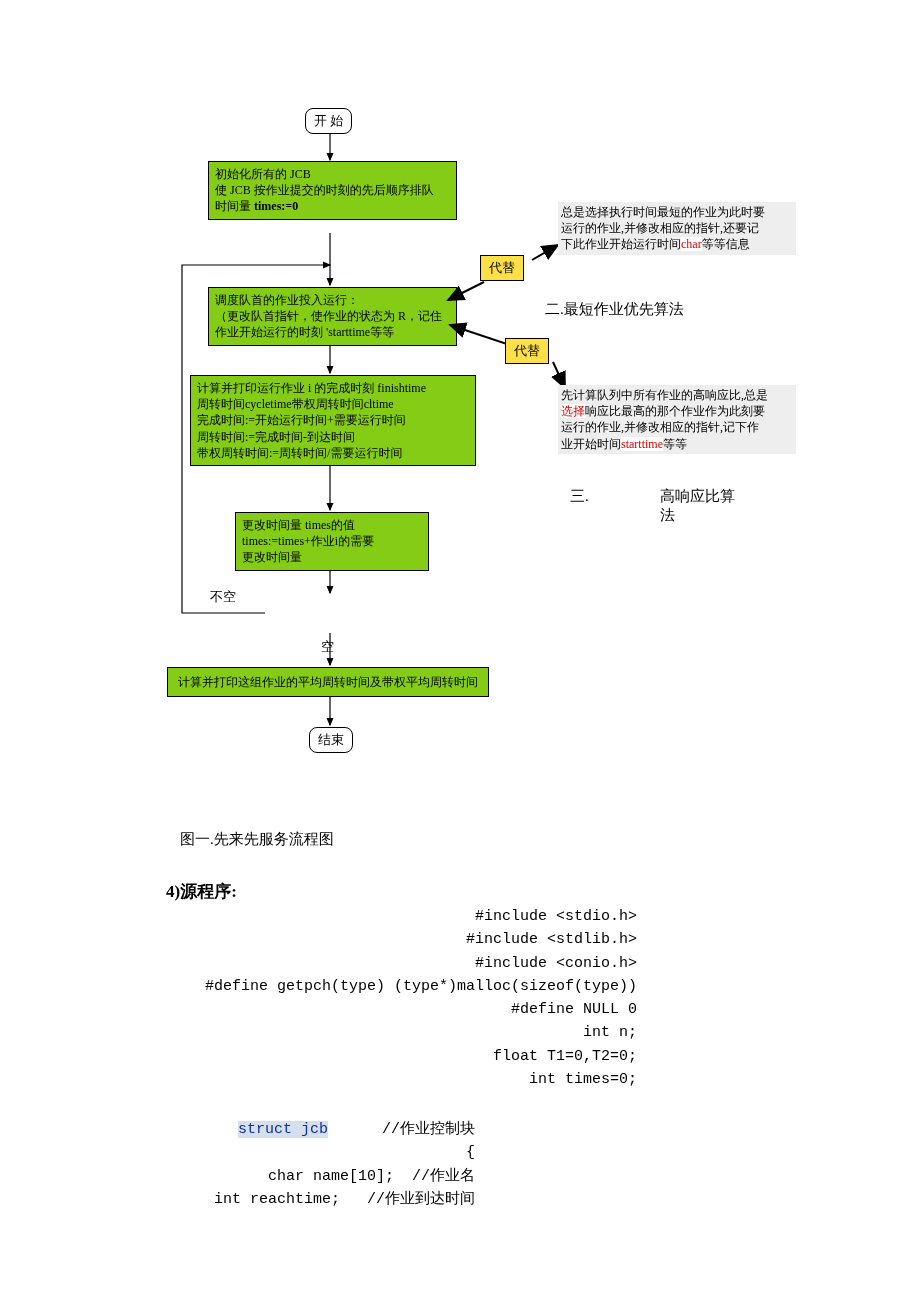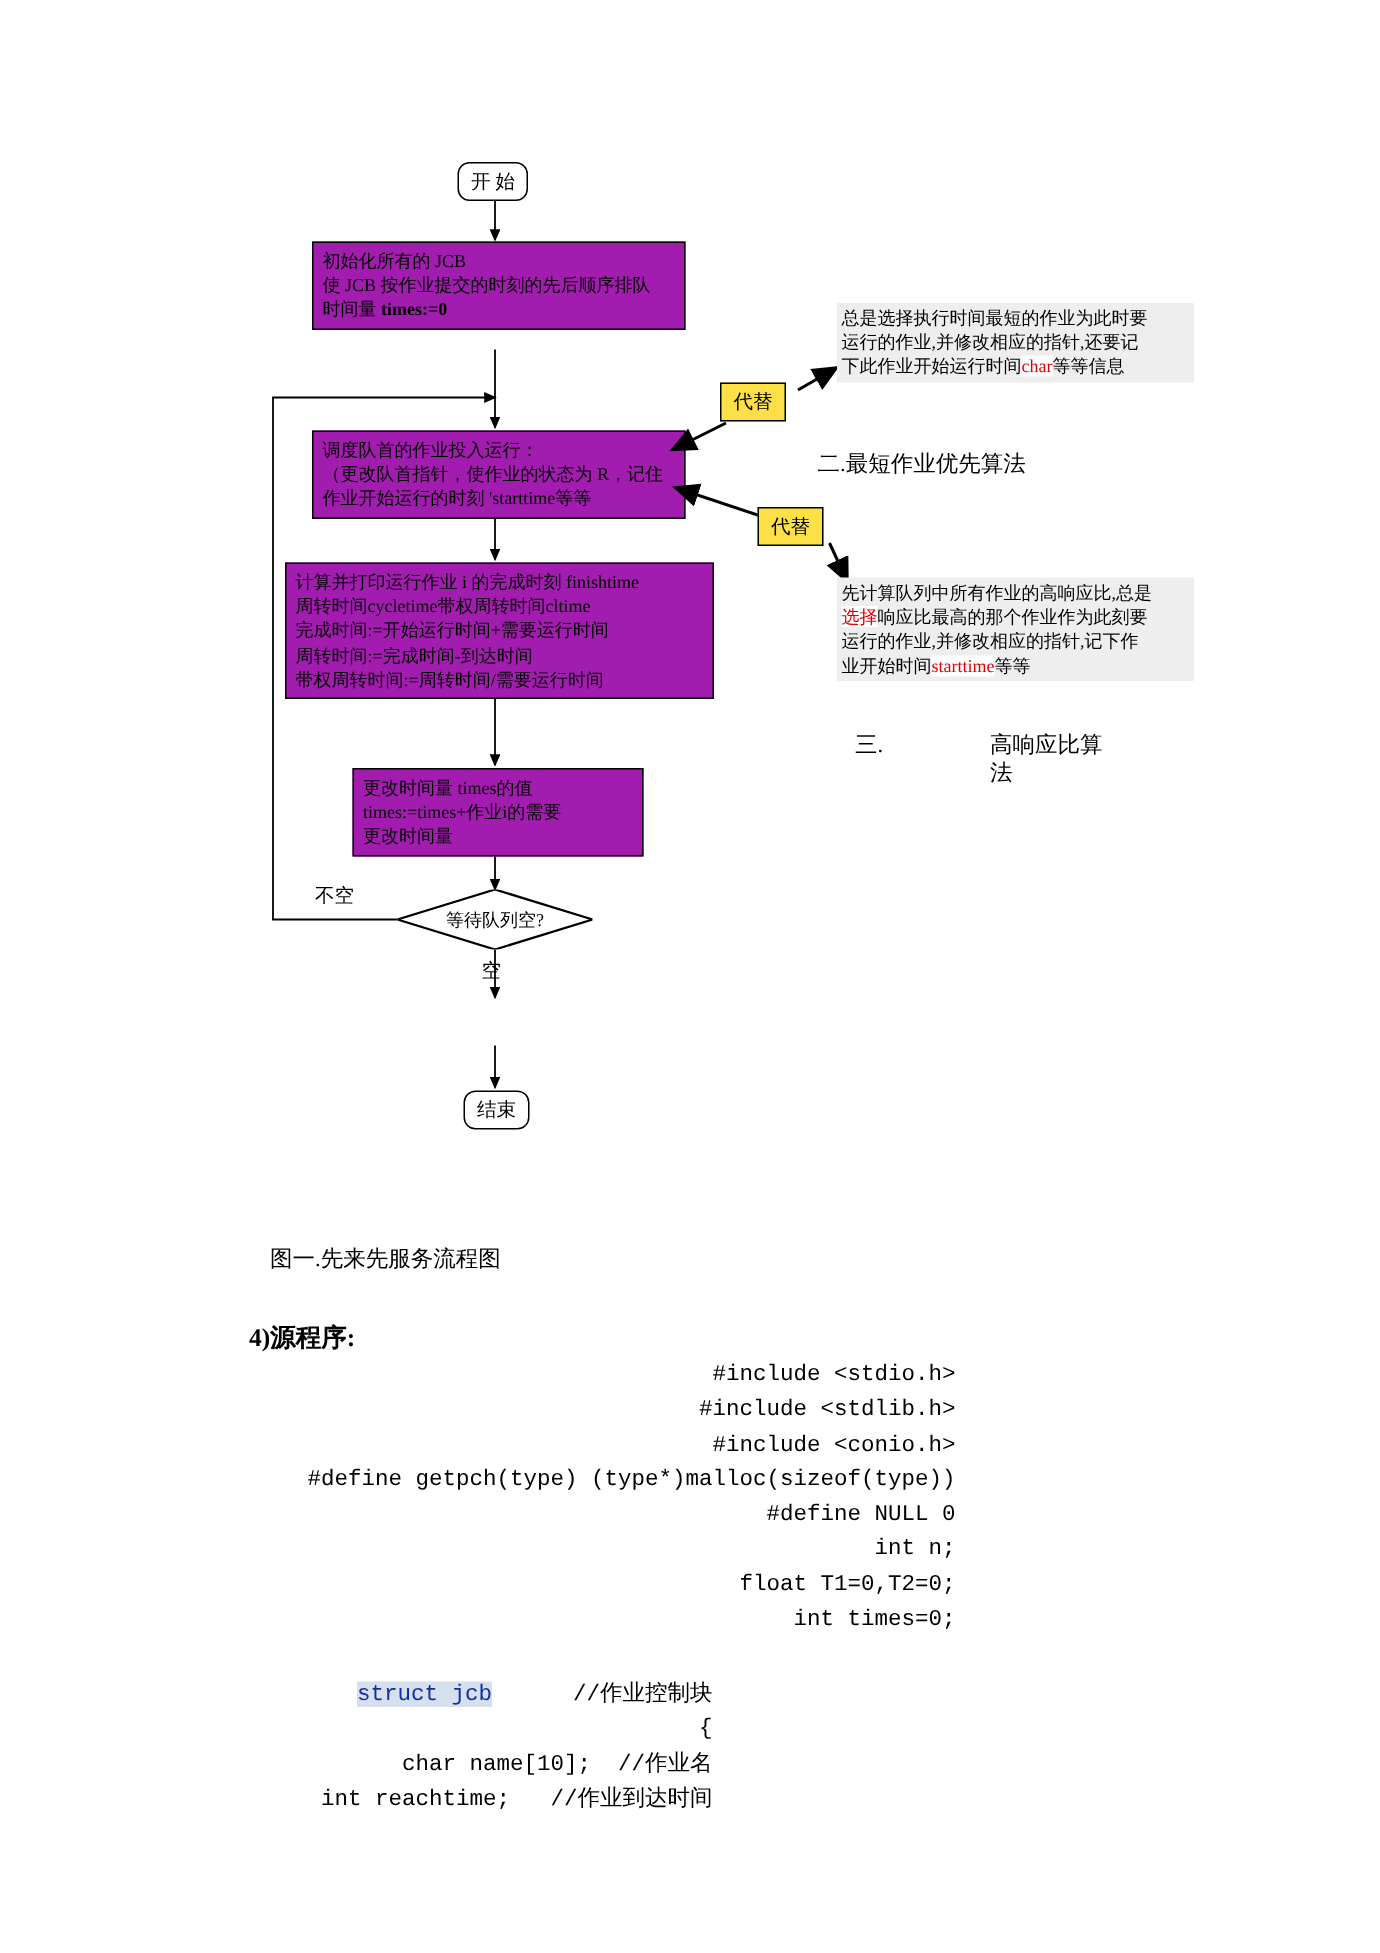--- a/index.html
+++ b/index.html
@@ -28,21 +28,21 @@
     border-radius: 8px;
     background: #fff;
     font-size: 13px;
     text-align: center;
     padding: 3px 8px;
     font-family: SimSun, serif;
   }
   .proc {
     position: absolute;
     border: 1.5px solid #000;
-    background: #a21caf;
+    background: #84cc16;
     font-size: 12px;
     padding: 4px 6px;
     font-family: SimSun, serif;
     line-height: 1.35;
   }
   .proc-small {
     position: absolute;
     border: 1.5px solid #000;
     background: #fde047;
     font-size: 13px;
@@ -163,29 +163,24 @@
       <div> 周转时间:=完成时间-到达时间</div>
       <div>带权周转时间:=周转时间/需要运行时间</div>
     </div>
 
     <div class="proc" style="left:75px; top:407px; width:180px;">
       <div>更改时间量 times的值</div>
       <div>times:=times+作业i的需要</div>
       <div>更改时间量</div>
     </div>
 
-    <div class="diamond" style="left:105px; top:488px;">
-      <svg width="130" height="40">
-          <polygon points="65,0 130,20 65,40 0,20" fill="#fff" stroke="#000" stroke-width="1.5"></polygon>
-        </svg>
-      <div class="diamond-label">等待队列空?</div>
-    </div>
     <div class="label" style="left:50px; top:483px;">不空</div>
     <div class="label" style="left:161px; top:533px;">空</div>
 
+    <div class="proc" style="left:7px; top:562px; width:312px; text-align:center; font-size:12px; padding:6px 4px;">计算并打印这组作业的平均周转时间及带权平均周转时间</div>
 
     <div class="term" style="left:149px; top:622px;">结束</div>
   </div>
 
   <svg class="lines" width="920" height="780" style="left:0;top:0;">
     <defs>
       <marker id="ah2" markerWidth="10" markerHeight="10" refX="8" refY="4" orient="auto">
         <path d="M0,0 L9,4 L0,8 Z" fill="#000"></path>
       </marker>
     </defs>

